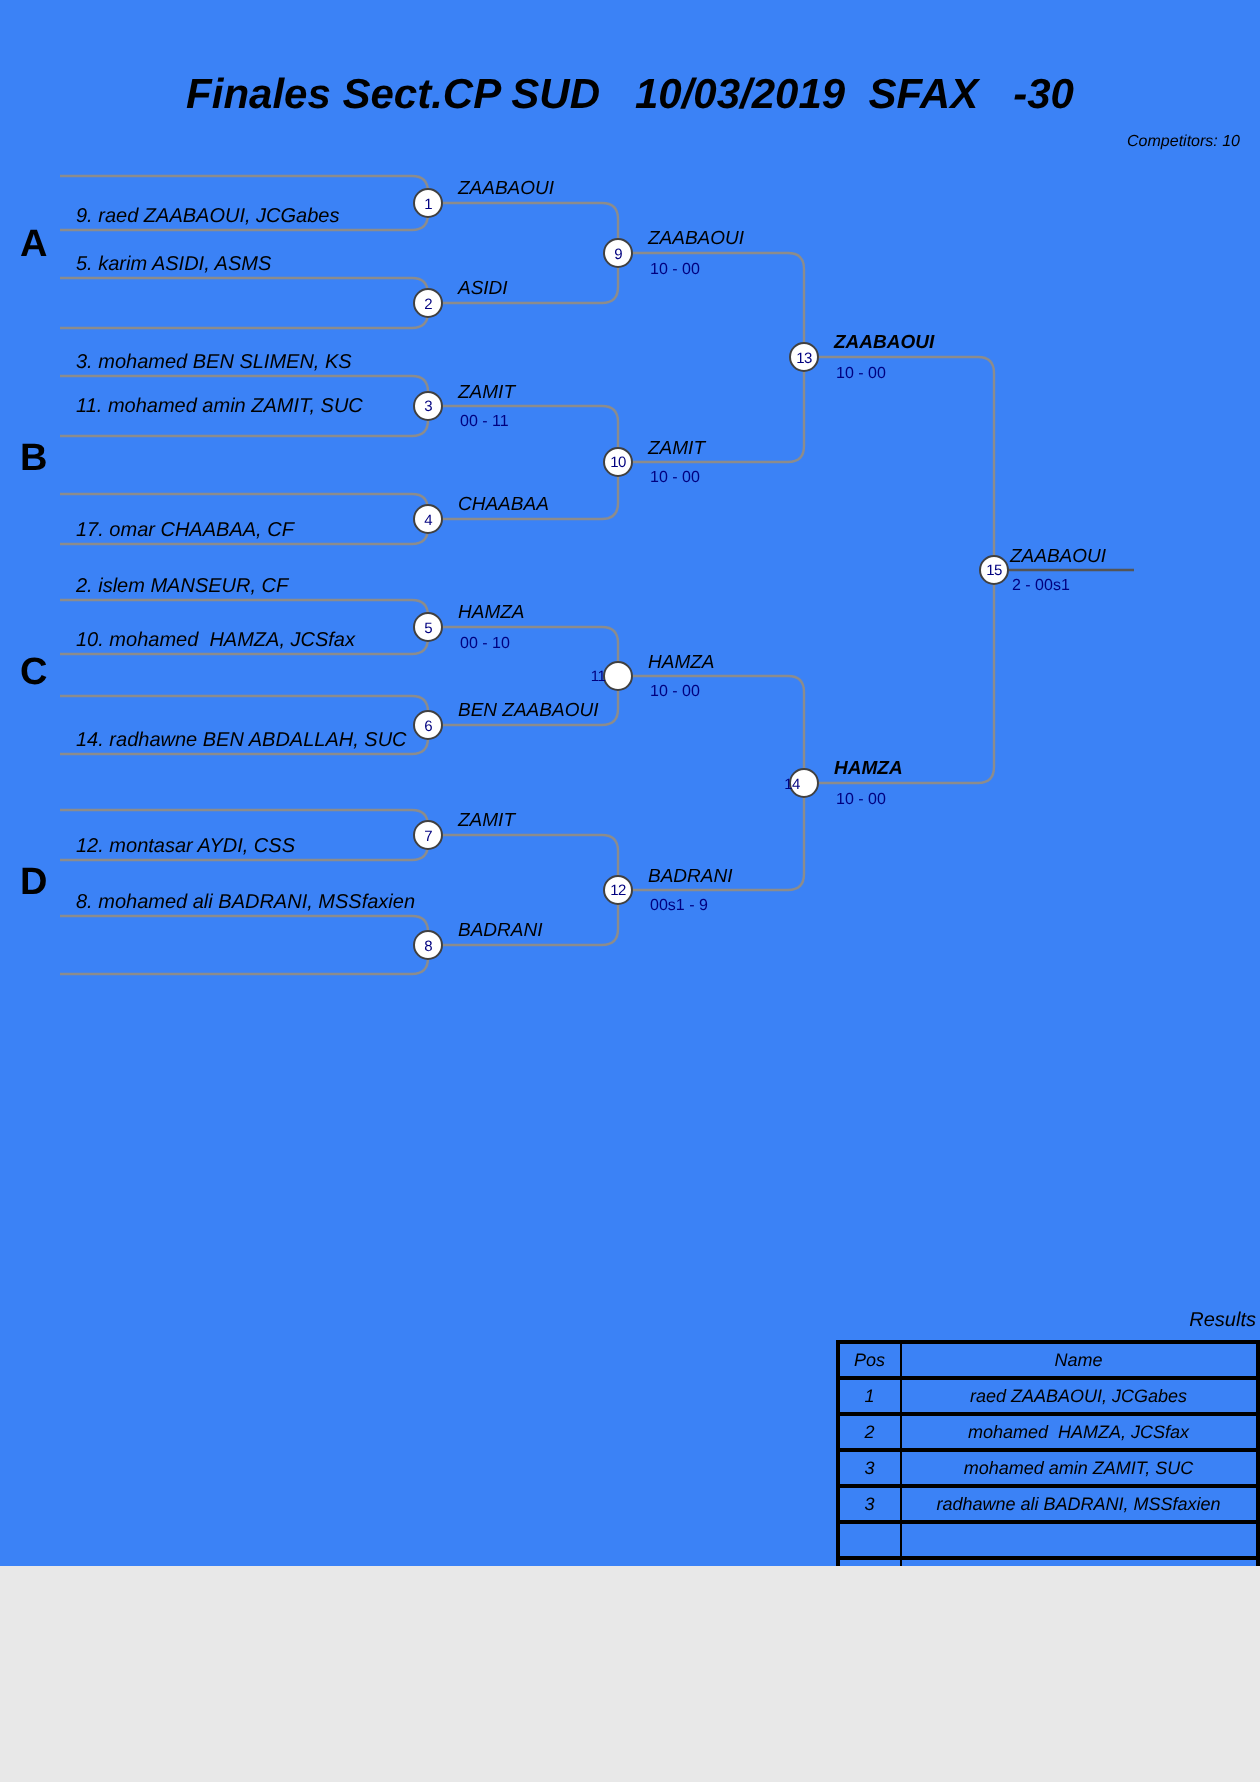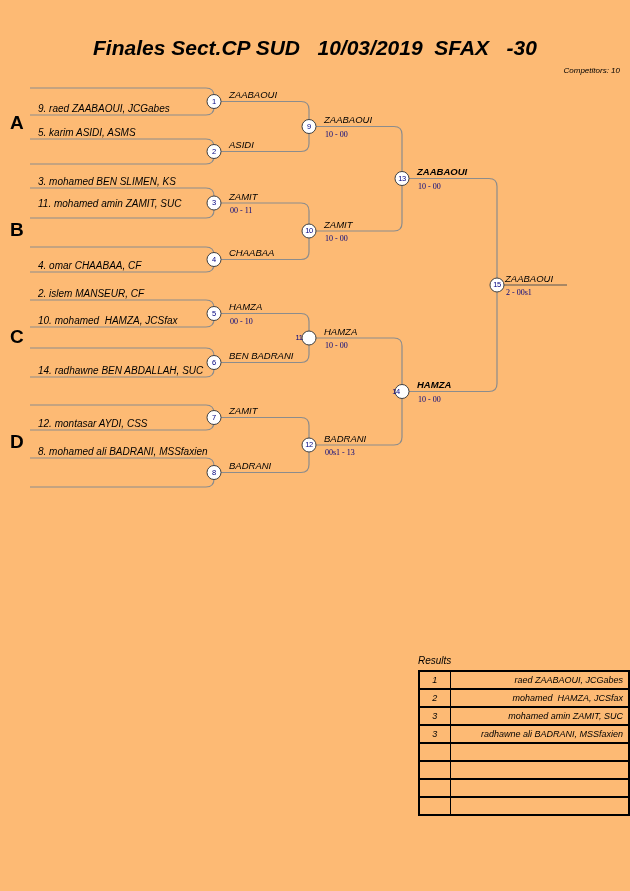--- a/index.html
+++ b/index.html
@@ -1,17 +1,17 @@
 <!DOCTYPE html>
 <html><head>
 <meta charset="utf-8">
 <style>
   html,body{margin:0;padding:0;background:#e8e8e8;}
   .page{
-    position:relative;width:630px;height:891px;background:#fdba74;
+    position:relative;width:630px;height:783px;background:#3b82f6;
     font-family:"Liberation Sans",sans-serif;overflow:hidden;margin:0 auto;
   }
   .title{
     position:absolute;top:36px;left:0;width:100%;text-align:center;
     font-size:21px;font-weight:bold;font-style:italic;white-space:pre;color:#000;
   }
   .competitors{
     position:absolute;top:66px;right:10px;font-size:8px;font-style:italic;color:#000;
   }
   svg.bracket{position:absolute;left:0;top:0;}
@@ -19,42 +19,42 @@
     position:absolute;font-size:19px;font-weight:bold;color:#000;
   }
   .entrant{
     position:absolute;font-size:10px;font-style:italic;color:#000;white-space:pre;
   }
   .wname{
     position:absolute;font-size:9.5px;font-style:italic;color:#000;white-space:pre;
   }
   .wname.bold{font-weight:bold;}
   .wscore{
-    position:absolute;font-size:8px;color:#00007f;white-space:pre;font-family:Liberation Serif, serif;
+    position:absolute;font-size:8px;color:#00007f;white-space:pre;
   }
   .cnum{
     position:absolute;transform:translate(-50%,-50%);
     font-size:7.5px;color:#00007f;line-height:1;letter-spacing:-0.3px;
   }
   .results{position:absolute;left:418px;top:655px;width:210px;}
   .results-title{
-    text-align:left;font-size:10px;font-style:italic;color:#000;margin-bottom:4px;
+    text-align:right;font-size:10px;font-style:italic;color:#000;margin-bottom:4px;
   }
   table.res{
     border-collapse:collapse;width:210px;table-layout:fixed;
     border:2px solid #000;
   }
   table.res th, table.res td{
     border:1px solid #000;border-bottom:2px solid #000;
     font-size:9px;font-style:italic;font-weight:normal;color:#000;
     height:16px;padding:0 5px;white-space:pre;overflow:hidden;
   }
   table.res th{text-align:center;}
   td.pos{text-align:center;}
-  td.nm{text-align:right;}
+  td.nm{text-align:center;}
   col.c-pos{width:31px;}
   col.c-name{width:179px;}
 </style>
 </head>
 <body>
 
 <div class="page">
 
   <div class="title">Finales Sect.CP SUD   10/03/2019  SFAX   -30</div>
   <div class="competitors">Competitors: 10</div>
@@ -115,63 +115,67 @@
 
   <div class="group-letter" style="left:10px;top:112px">A</div>
   <div class="group-letter" style="left:10px;top:219px">B</div>
   <div class="group-letter" style="left:10px;top:326px">C</div>
   <div class="group-letter" style="left:10px;top:431px">D</div>
 
   <div class="entrant" style="left:38px;top:103px">9. raed ZAABAOUI, JCGabes</div>
   <div class="entrant" style="left:38px;top:127px">5. karim ASIDI, ASMS</div>
   <div class="entrant" style="left:38px;top:176px">3. mohamed BEN SLIMEN, KS</div>
   <div class="entrant" style="left:38px;top:198px">11. mohamed amin ZAMIT, SUC</div>
-  <div class="entrant" style="left:38px;top:260px">4. omar CHAABAA, CF</div>
+  <div class="entrant" style="left:38px;top:260px">17. omar CHAABAA, CF</div>
   <div class="entrant" style="left:38px;top:288px">2. islem MANSEUR, CF</div>
   <div class="entrant" style="left:38px;top:315px">10. mohamed  HAMZA, JCSfax</div>
   <div class="entrant" style="left:38px;top:365px">14. radhawne BEN ABDALLAH, SUC</div>
   <div class="entrant" style="left:38px;top:418px">12. montasar AYDI, CSS</div>
   <div class="entrant" style="left:38px;top:446px">8. mohamed ali BADRANI, MSSfaxien</div>
 
   <div class="wname" style="left:229px;top:89px">ZAABAOUI</div>
   <div class="wname" style="left:229px;top:139px">ASIDI</div>
   <div class="wname" style="left:229px;top:190.5px">ZAMIT</div>
   <div class="wscore" style="left:230px;top:206px">00 - 11</div>
   <div class="wname" style="left:229px;top:247px">CHAABAA</div>
   <div class="wname" style="left:229px;top:301px">HAMZA</div>
   <div class="wscore" style="left:230px;top:316.5px">00 - 10</div>
-  <div class="wname" style="left:229px;top:350px">BEN BADRANI</div>
+  <div class="wname" style="left:229px;top:350px">BEN ZAABAOUI</div>
   <div class="wname" style="left:229px;top:405px">ZAMIT</div>
   <div class="wname" style="left:229px;top:460px">BADRANI</div>
 
   <div class="wname" style="left:324px;top:114px">ZAABAOUI</div>
   <div class="wscore" style="left:325px;top:129.5px">10 - 00</div>
   <div class="wname" style="left:324px;top:218.5px">ZAMIT</div>
   <div class="wscore" style="left:325px;top:234px">10 - 00</div>
   <div class="wname" style="left:324px;top:325.5px">HAMZA</div>
   <div class="wscore" style="left:325px;top:341px">10 - 00</div>
   <div class="wname" style="left:324px;top:432.5px">BADRANI</div>
-  <div class="wscore" style="left:325px;top:448px">00s1 - 13</div>
+  <div class="wscore" style="left:325px;top:448px">00s1 - 9</div>
 
   <div class="wname bold" style="left:417px;top:166px">ZAABAOUI</div>
   <div class="wscore" style="left:418px;top:181.5px">10 - 00</div>
   <div class="wname bold" style="left:417px;top:379px">HAMZA</div>
   <div class="wscore" style="left:418px;top:394.5px">10 - 00</div>
 
   <div class="wname" style="left:505px;top:272.5px">ZAABAOUI</div>
   <div class="wscore" style="left:506px;top:288px">2 - 00s1</div>
 
   <div class="results">
     <div class="results-title">Results</div>
     <table class="res">
       <colgroup>
           <col class="c-pos">
           <col class="c-name">
         </colgroup>
       <tbody>
+          <tr>
+        <th>Pos</th>
+        <th>Name</th>
+      </tr>
       <tr>
         <td class="pos">1</td>
         <td class="nm">raed ZAABAOUI, JCGabes</td>
       </tr>
       <tr>
         <td class="pos">2</td>
         <td class="nm">mohamed  HAMZA, JCSfax</td>
       </tr>
       <tr>
         <td class="pos">3</td>

